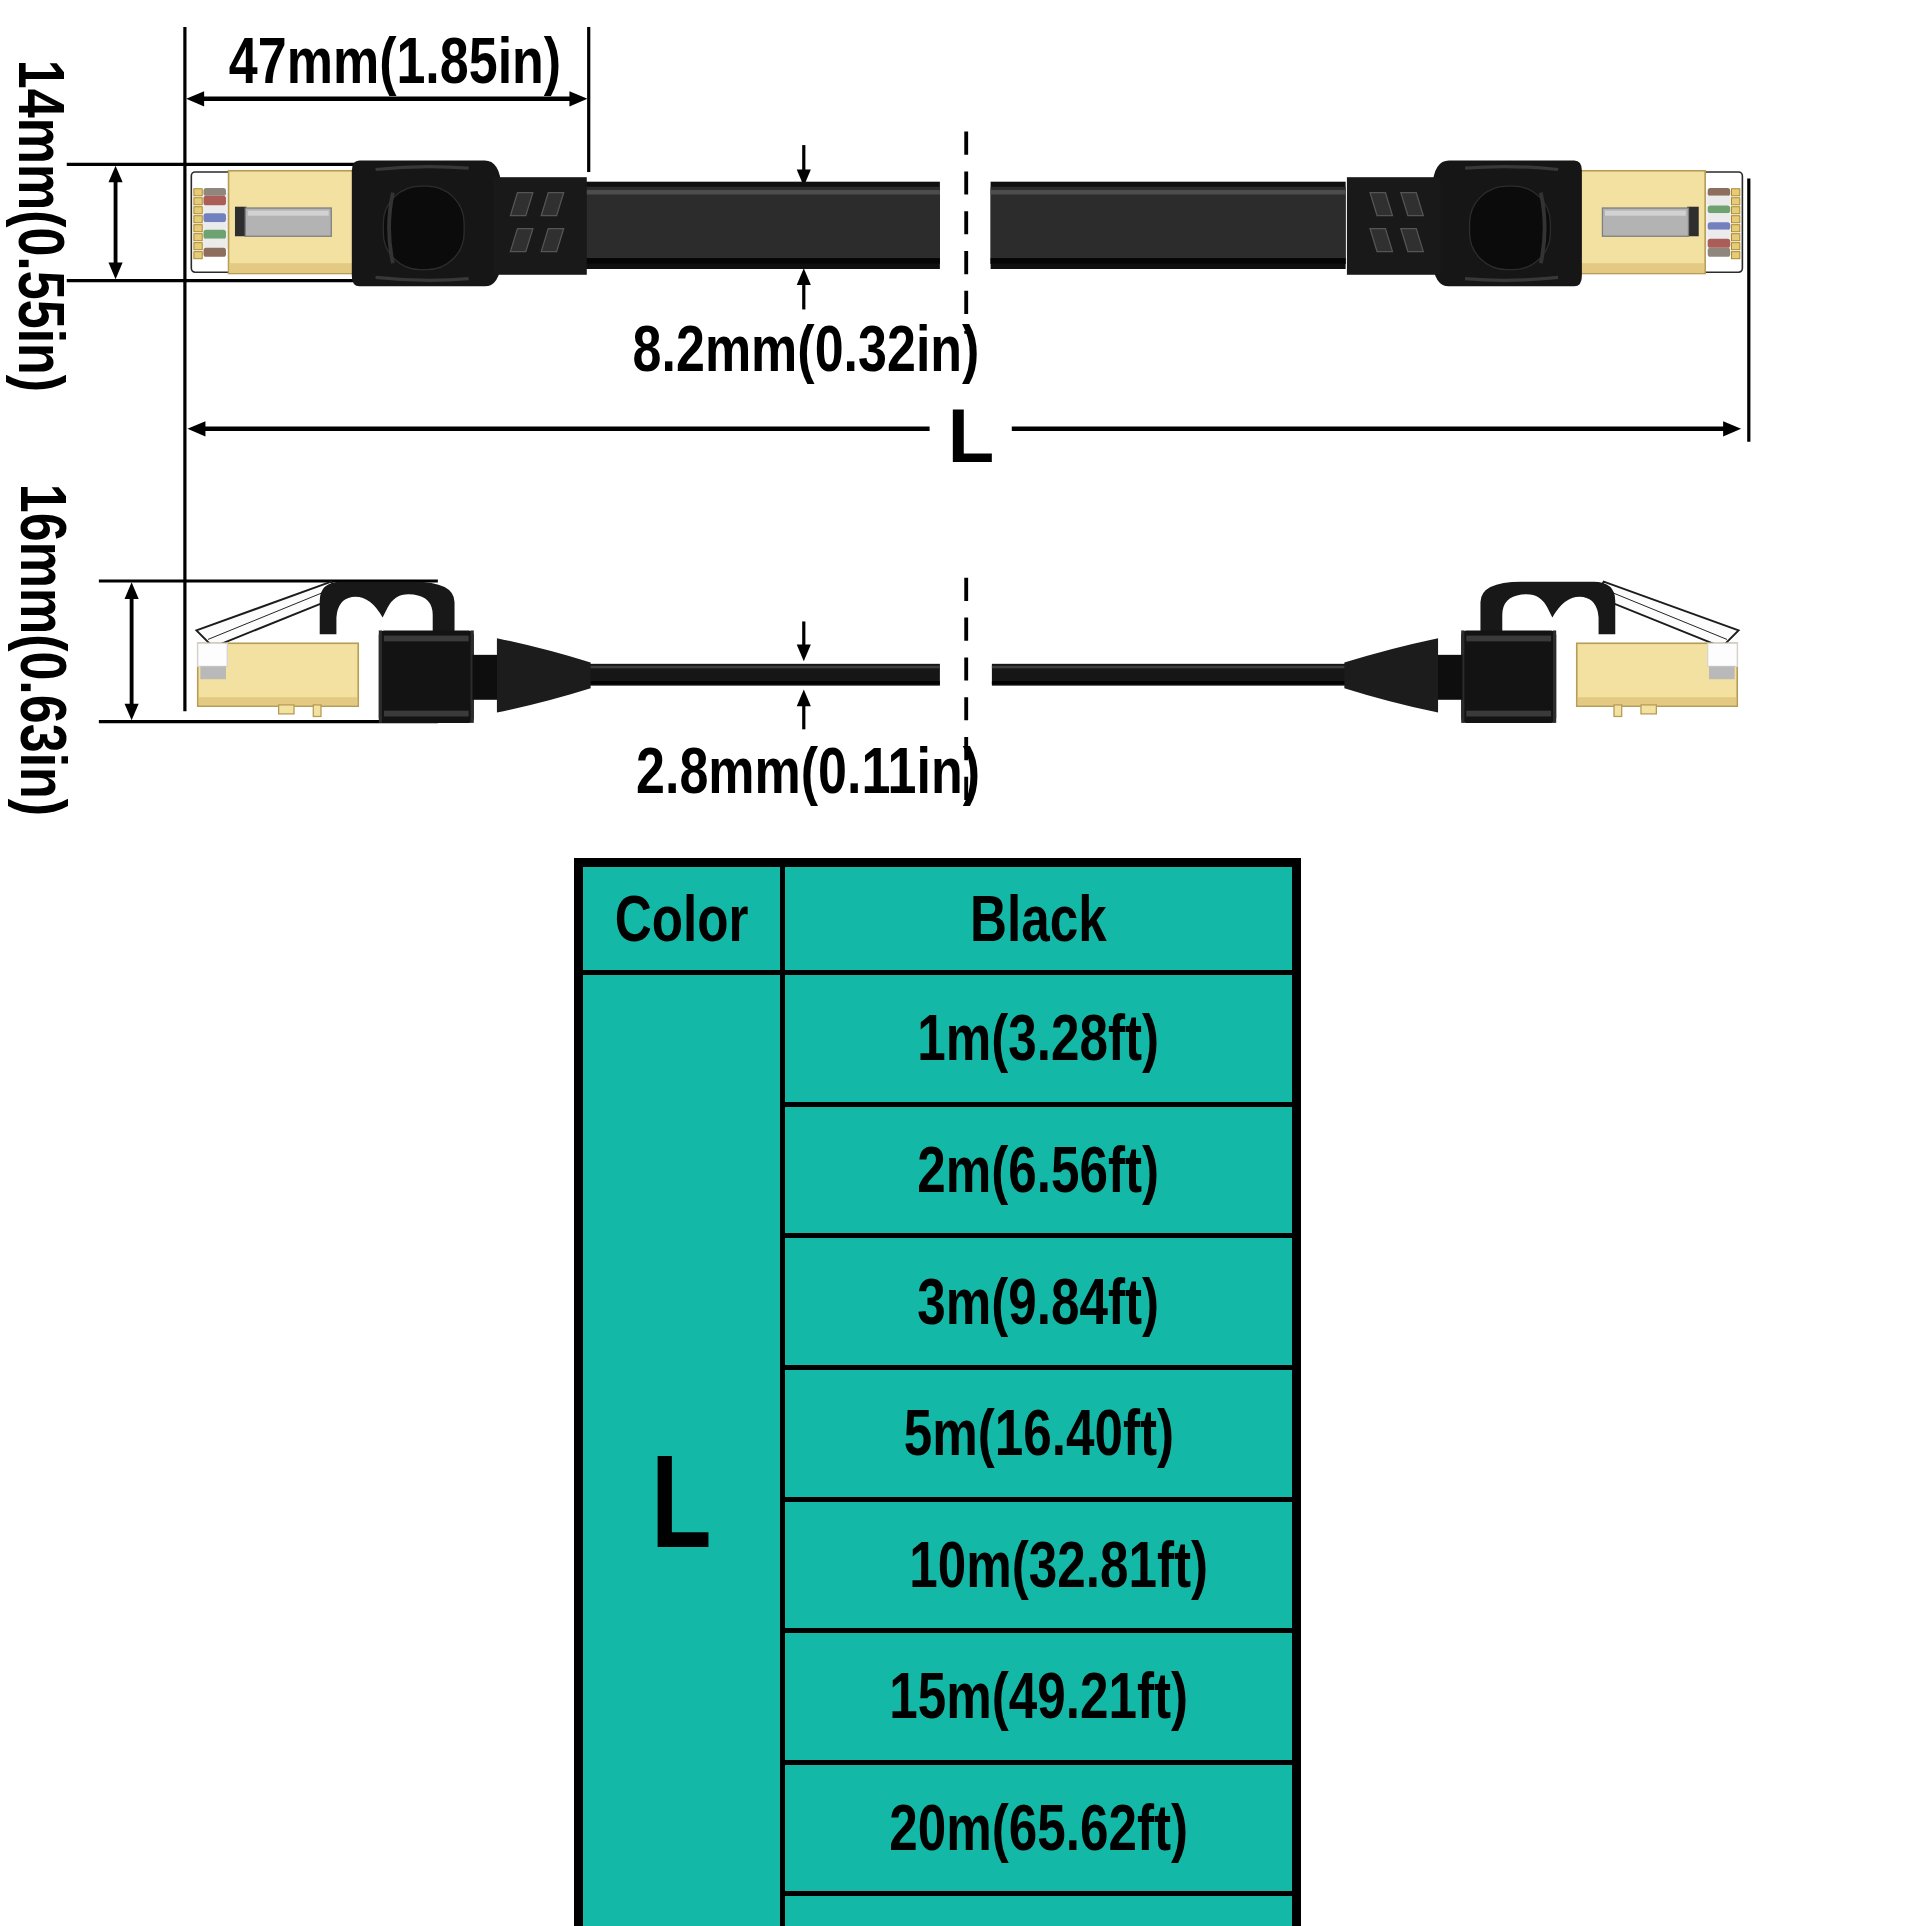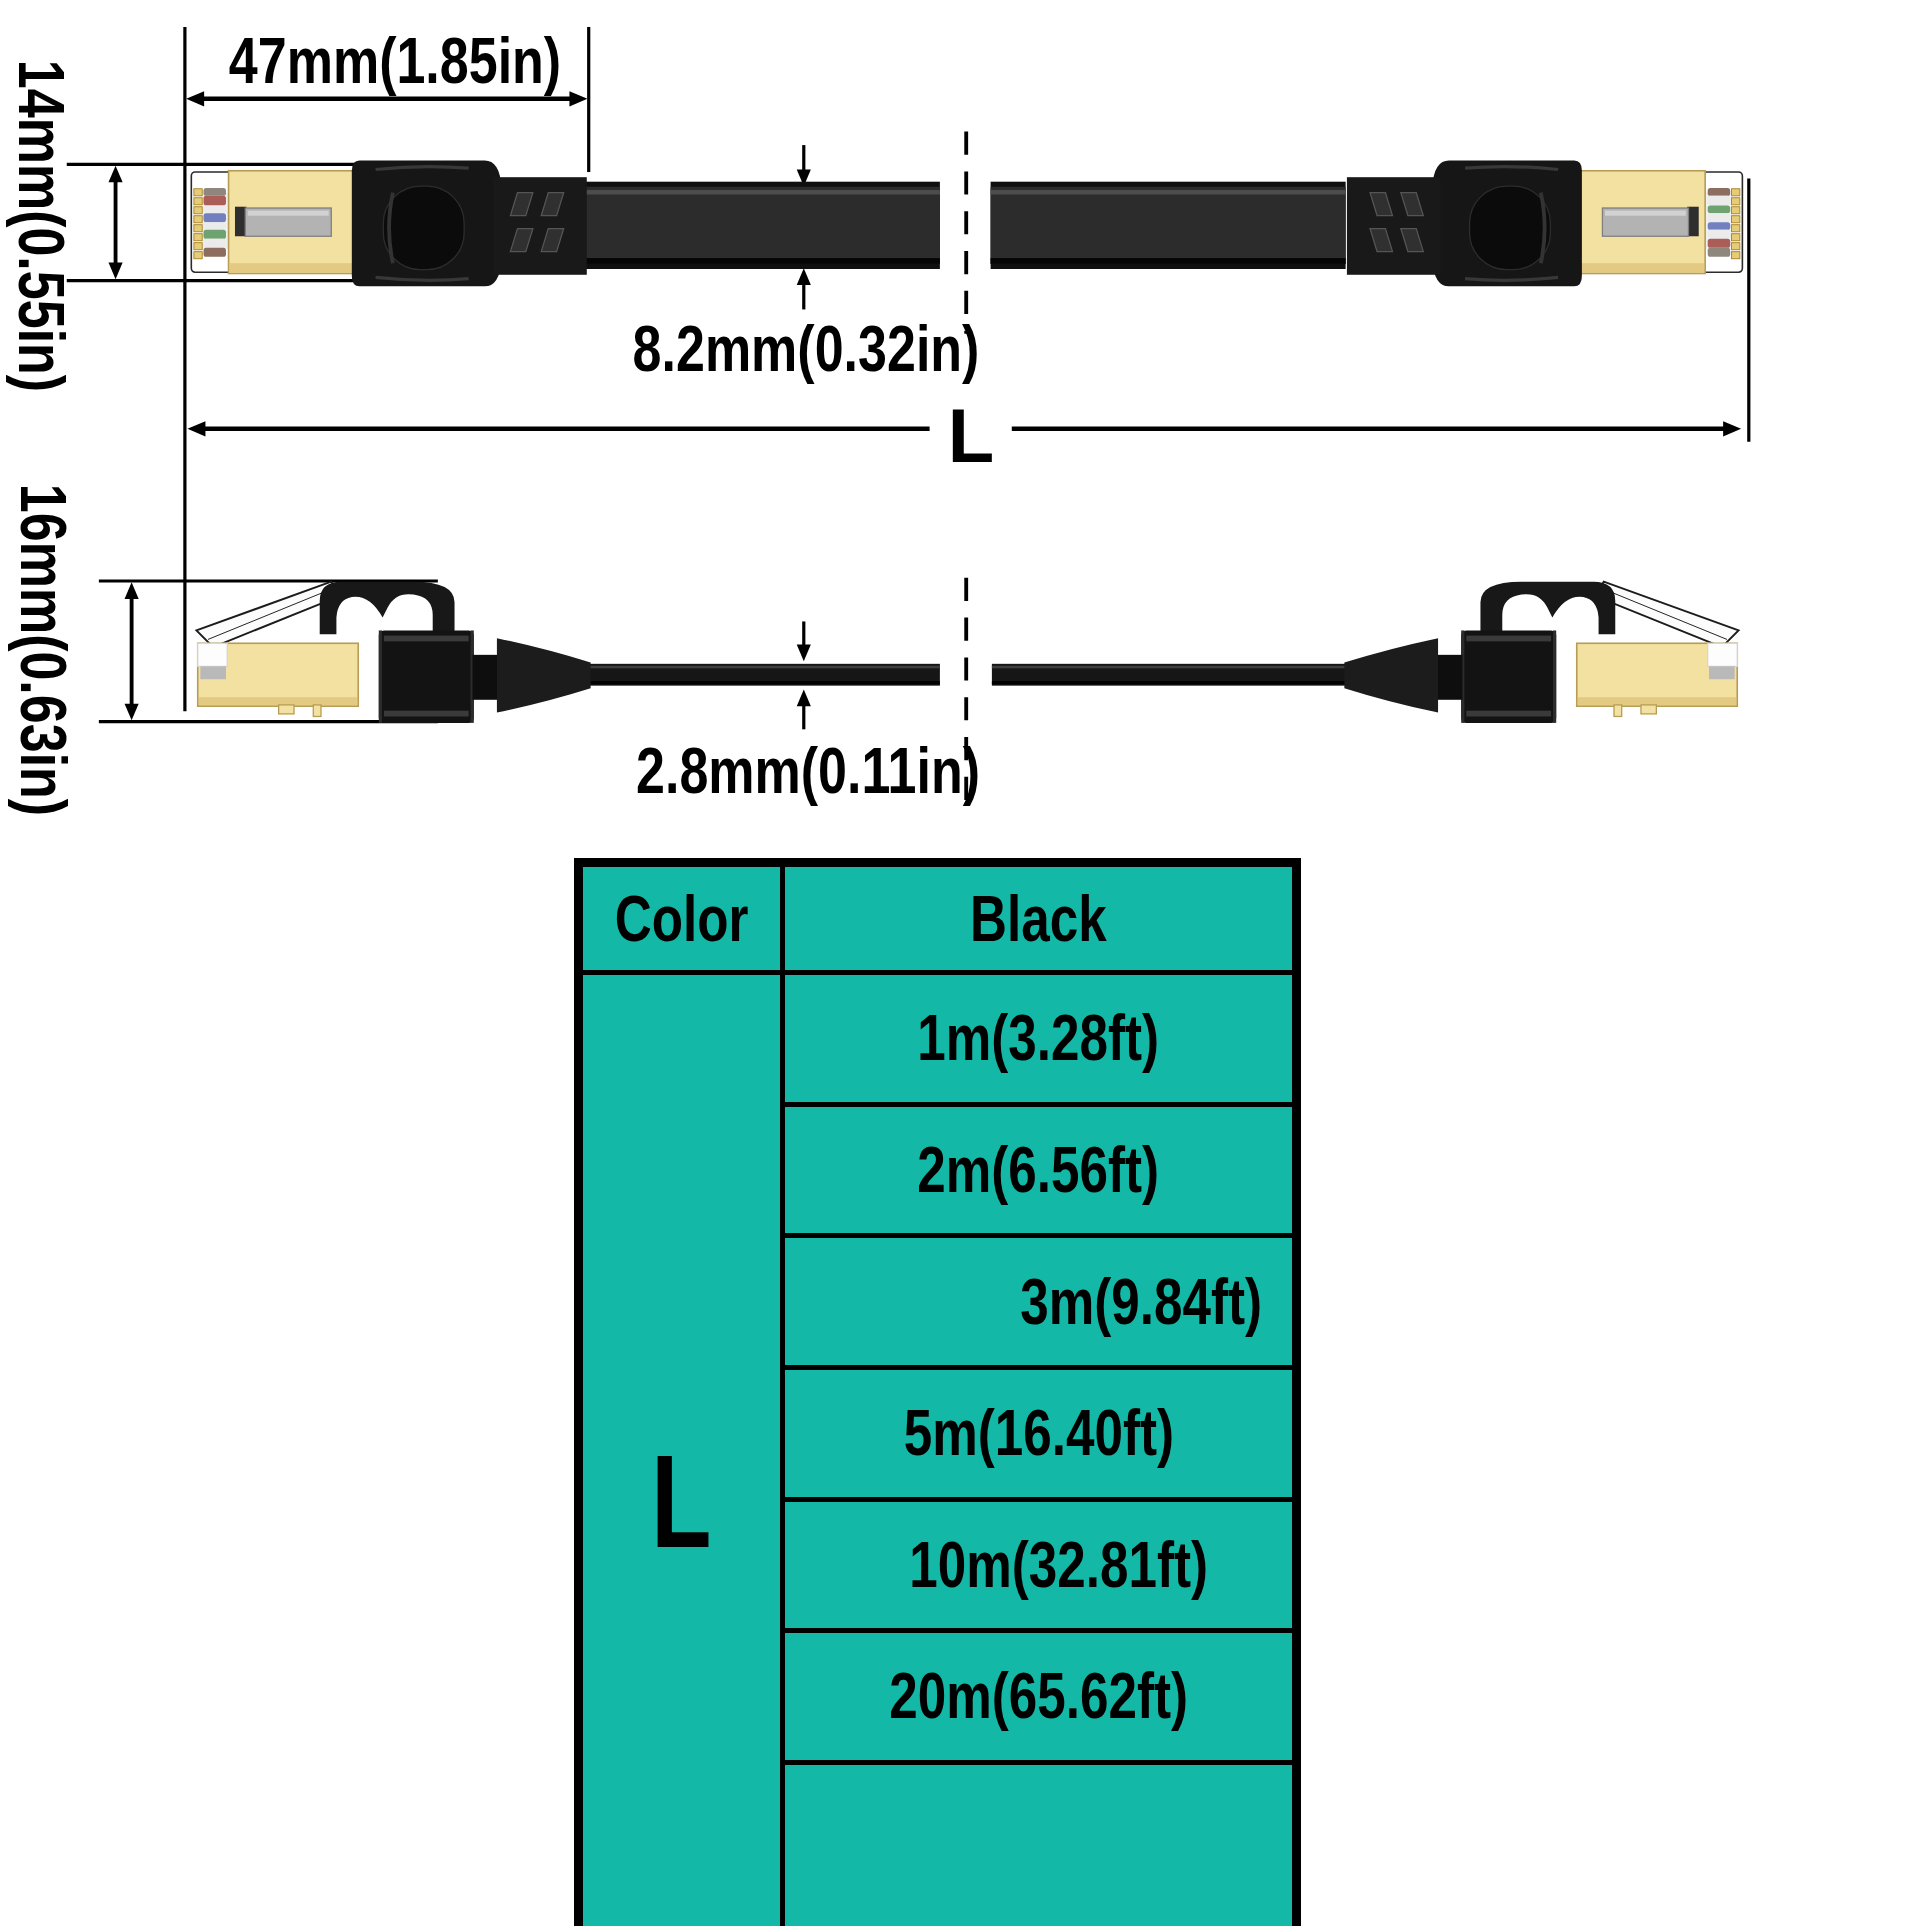--- a/index.html
+++ b/index.html
@@ -220,28 +220,31 @@
   <div class="cell br bigL" style="grid-row:2 / span 8;grid-column:1;">
     <span class="tx">L</span>
   </div>
 
   <div class="cell bb" style="grid-column:2;">
     <span class="tx">1m(3.28ft)</span>
   </div>
   <div class="cell bb" style="grid-column:2;">
     <span class="tx">2m(6.56ft)</span>
   </div>
-  <div class="cell bb" style="grid-column:2;justify-content:flex-end;">
+  <div class="cell bb" style="grid-column:2;">
     <span class="tx">3m(9.84ft)</span>
   </div>
   <div class="cell bb" style="grid-column:2;">
     <span class="tx">5m(16.40ft)</span>
   </div>
   <div class="cell bb" style="grid-column:2;padding-left:40px;">
     <span class="tx">10m(32.81ft)</span>
   </div>
+  <div class="cell bb" style="grid-column:2;">
+    <span class="tx">15m(49.21ft)</span>
+  </div>
   <div class="cell bb" style="grid-column:2;align-items:center;">
     <span class="tx">20m(65.62ft)</span>
   </div>
 </div>
 
 </div>
 
 
 </body></html>

